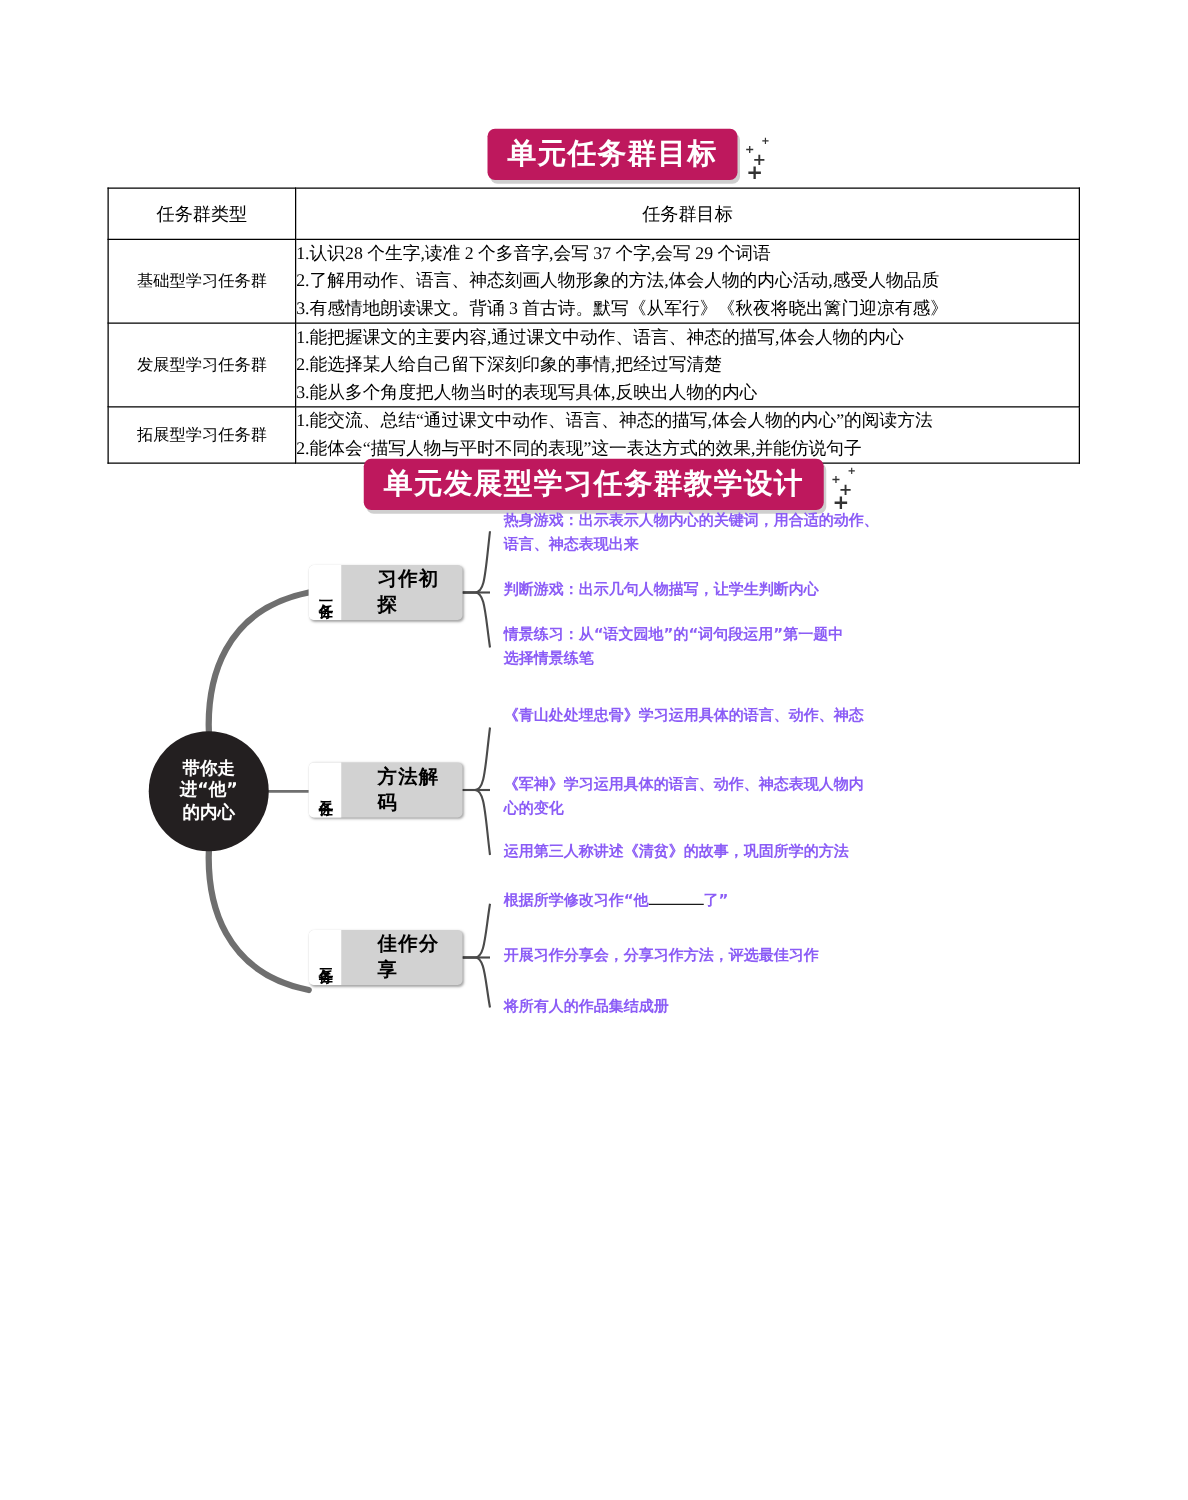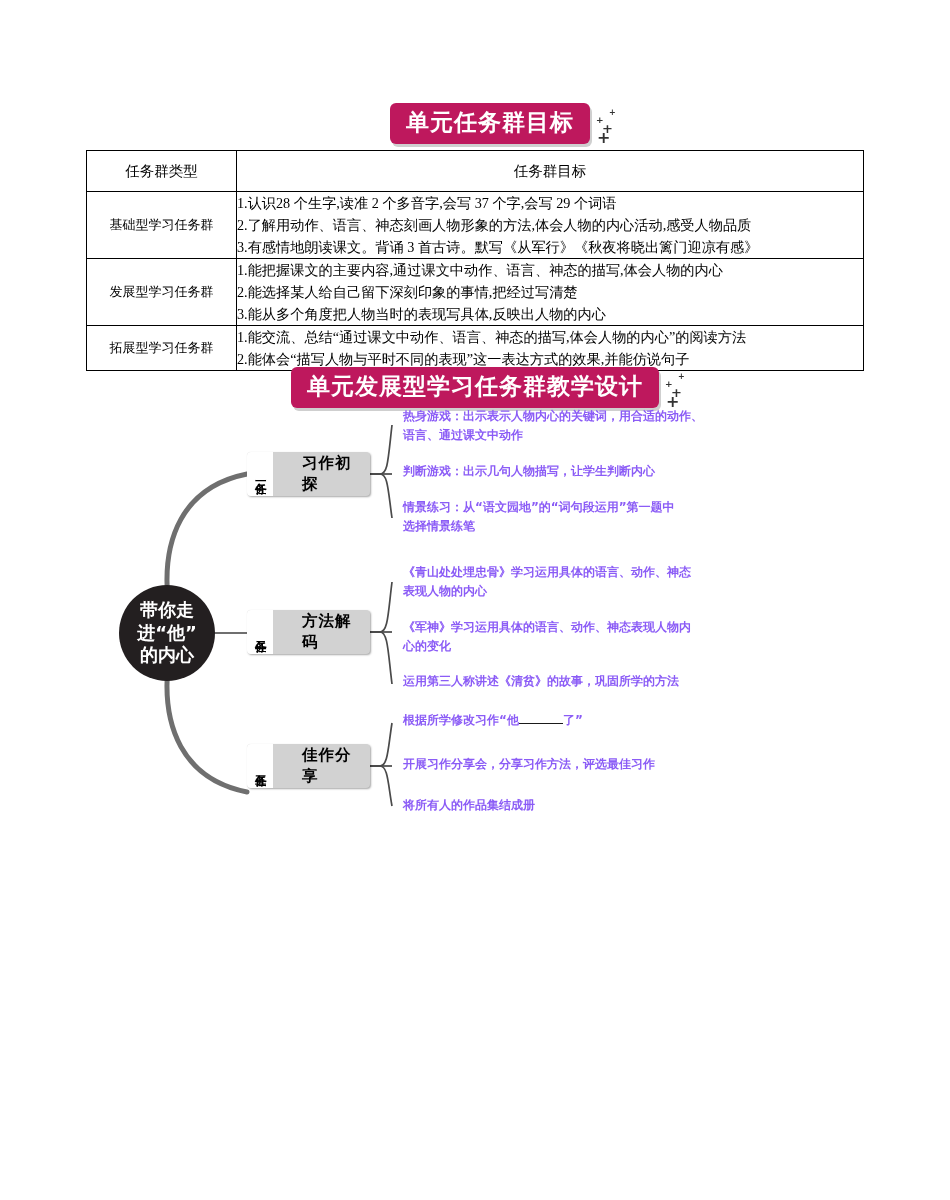--- a/index.html
+++ b/index.html
@@ -69,21 +69,21 @@
 
   .center-node {
     position:absolute;
     left:119px; top:585px;
     width:96px; height:96px;
     border-radius:50%;
     background:#231f20;
     color:#fff;
     font-family:"DejaVu Sans","Liberation Sans",sans-serif;
     font-weight:bold;
-    font-size:18px;
+    font-size:14px;
     line-height:1.25;
     display:flex; flex-direction:column;
     align-items:center; justify-content:center;
     text-align:center;
     z-index:3;
   }
 
   .task-node {
     position:absolute;
     display:flex;
@@ -221,33 +221,32 @@
   <div class="task-num">任务二</div>
   <div class="task-label">方法解码</div>
 </div>
 <div class="task-node" id="task3">
   <div class="task-num">任务三</div>
   <div class="task-label">佳作分享</div>
 </div>
 
 <div class="branch-text" style="left:403px; top:407px; width:430px;">
   <div>热身游戏：出示表示人物内心的关键词，用合适的动作、</div>
-  <div>语言、通过课文中动作</div>
+  <div>语言、神态表现出来</div>
 </div>
 <div class="branch-text" style="left:403px; top:462px; width:430px;">
   <div>判断游戏：出示几句人物描写，让学生判断内心</div>
 </div>
 <div class="branch-text" style="left:403px; top:498px; width:430px;">
   <div>情景练习：从“语文园地”的“词句段运用”第一题中</div>
   <div>选择情景练笔</div>
 </div>
 
 <div class="branch-text" style="left:403px; top:563px; width:430px;">
   <div>《青山处处埋忠骨》学习运用具体的语言、动作、神态</div>
-  <div>表现人物的内心</div>
 </div>
 <div class="branch-text" style="left:403px; top:618px; width:430px;">
   <div>《军神》学习运用具体的语言、动作、神态表现人物内</div>
   <div>心的变化</div>
 </div>
 <div class="branch-text" style="left:403px; top:672px; width:430px;">
   <div>运用第三人称讲述《清贫》的故事，巩固所学的方法</div>
 </div>
 
 <div class="branch-text" style="left:403px; top:711px; width:430px;">

